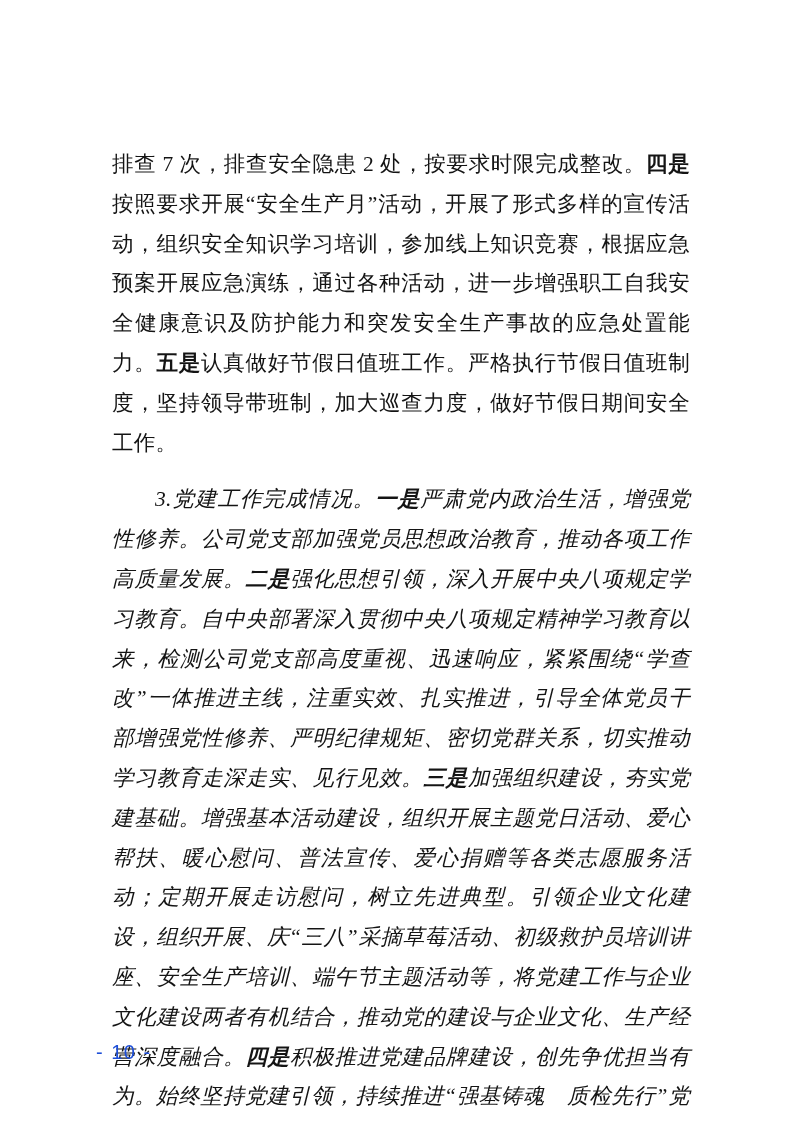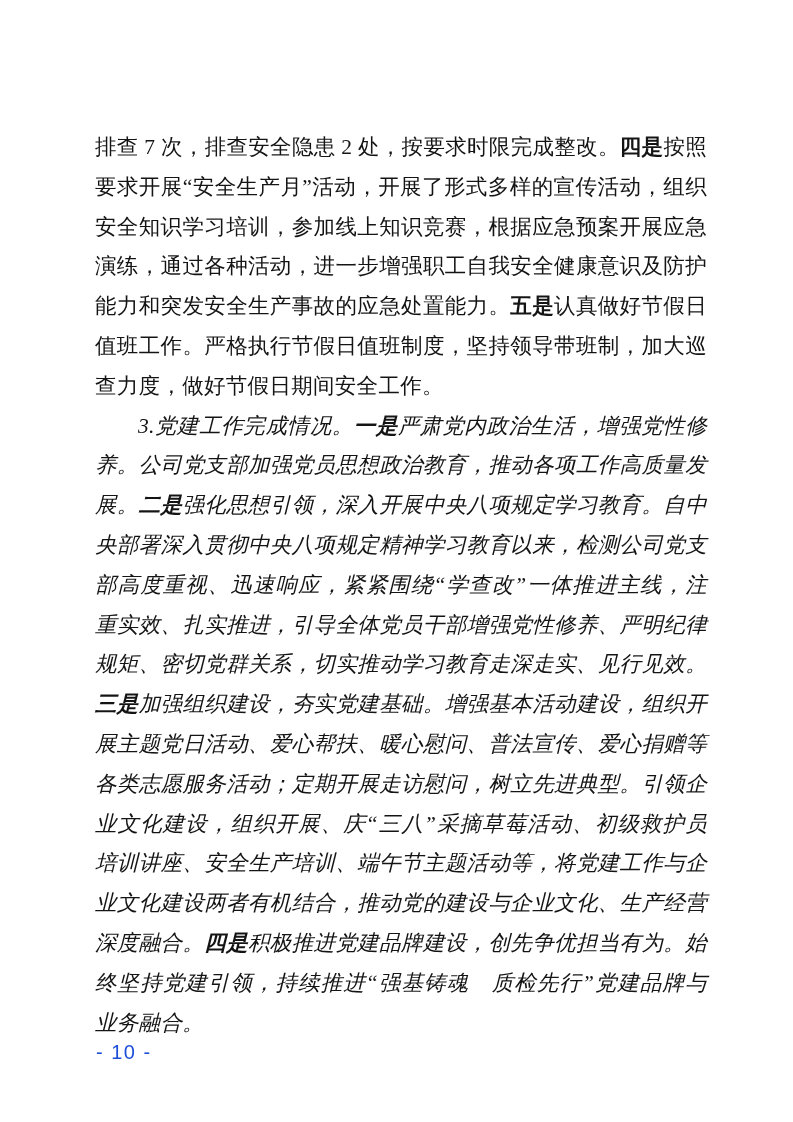--- a/index.html
+++ b/index.html
@@ -19,21 +19,21 @@
     left: 95px;
     top: 128px;
     width: 612px;
     font-family: "Liberation Serif", serif;
     font-size: 21.5px;
     line-height: 39.8px;
     letter-spacing: 0.3px;
     color: #141414;
   }
   .para {
-    margin: 0;
+    margin: 17px;
     text-align: justify;
     text-justify: inter-ideograph;
   }
   .para.indent {
     text-indent: 43px;
     font-style: italic;
   }
   .run-bold {
     font-weight: 700;
   }

